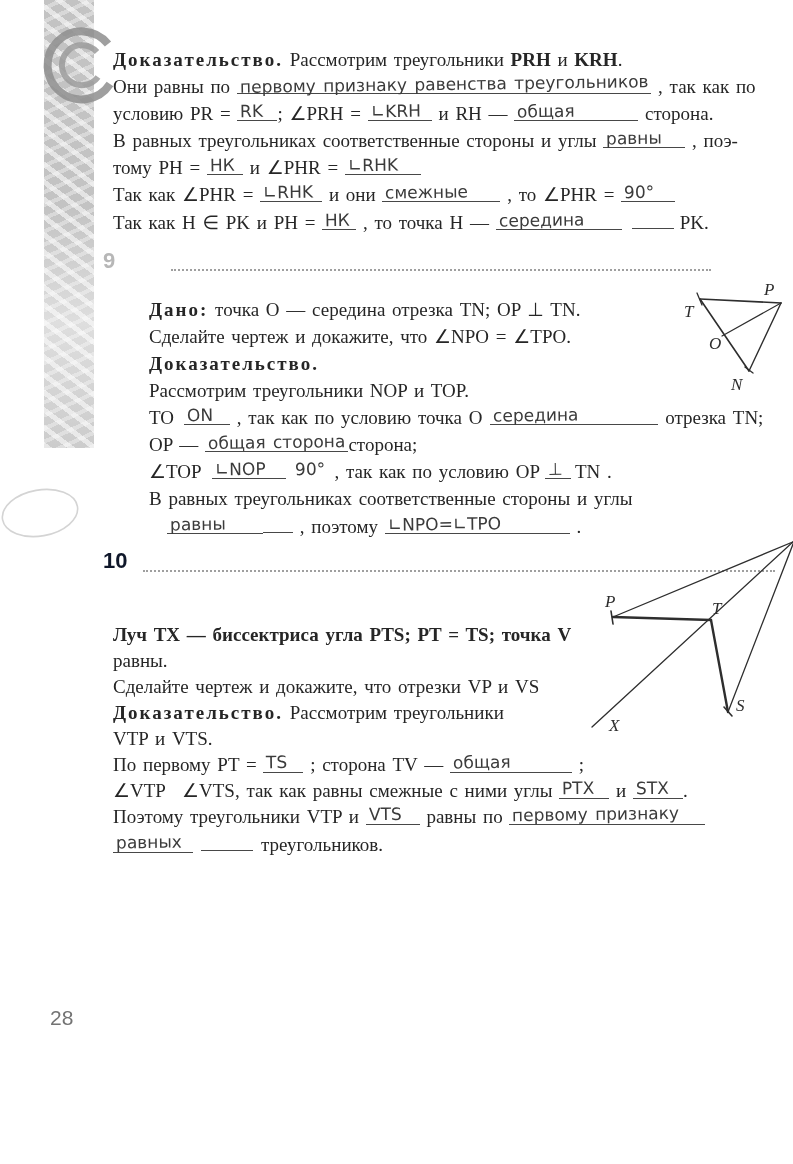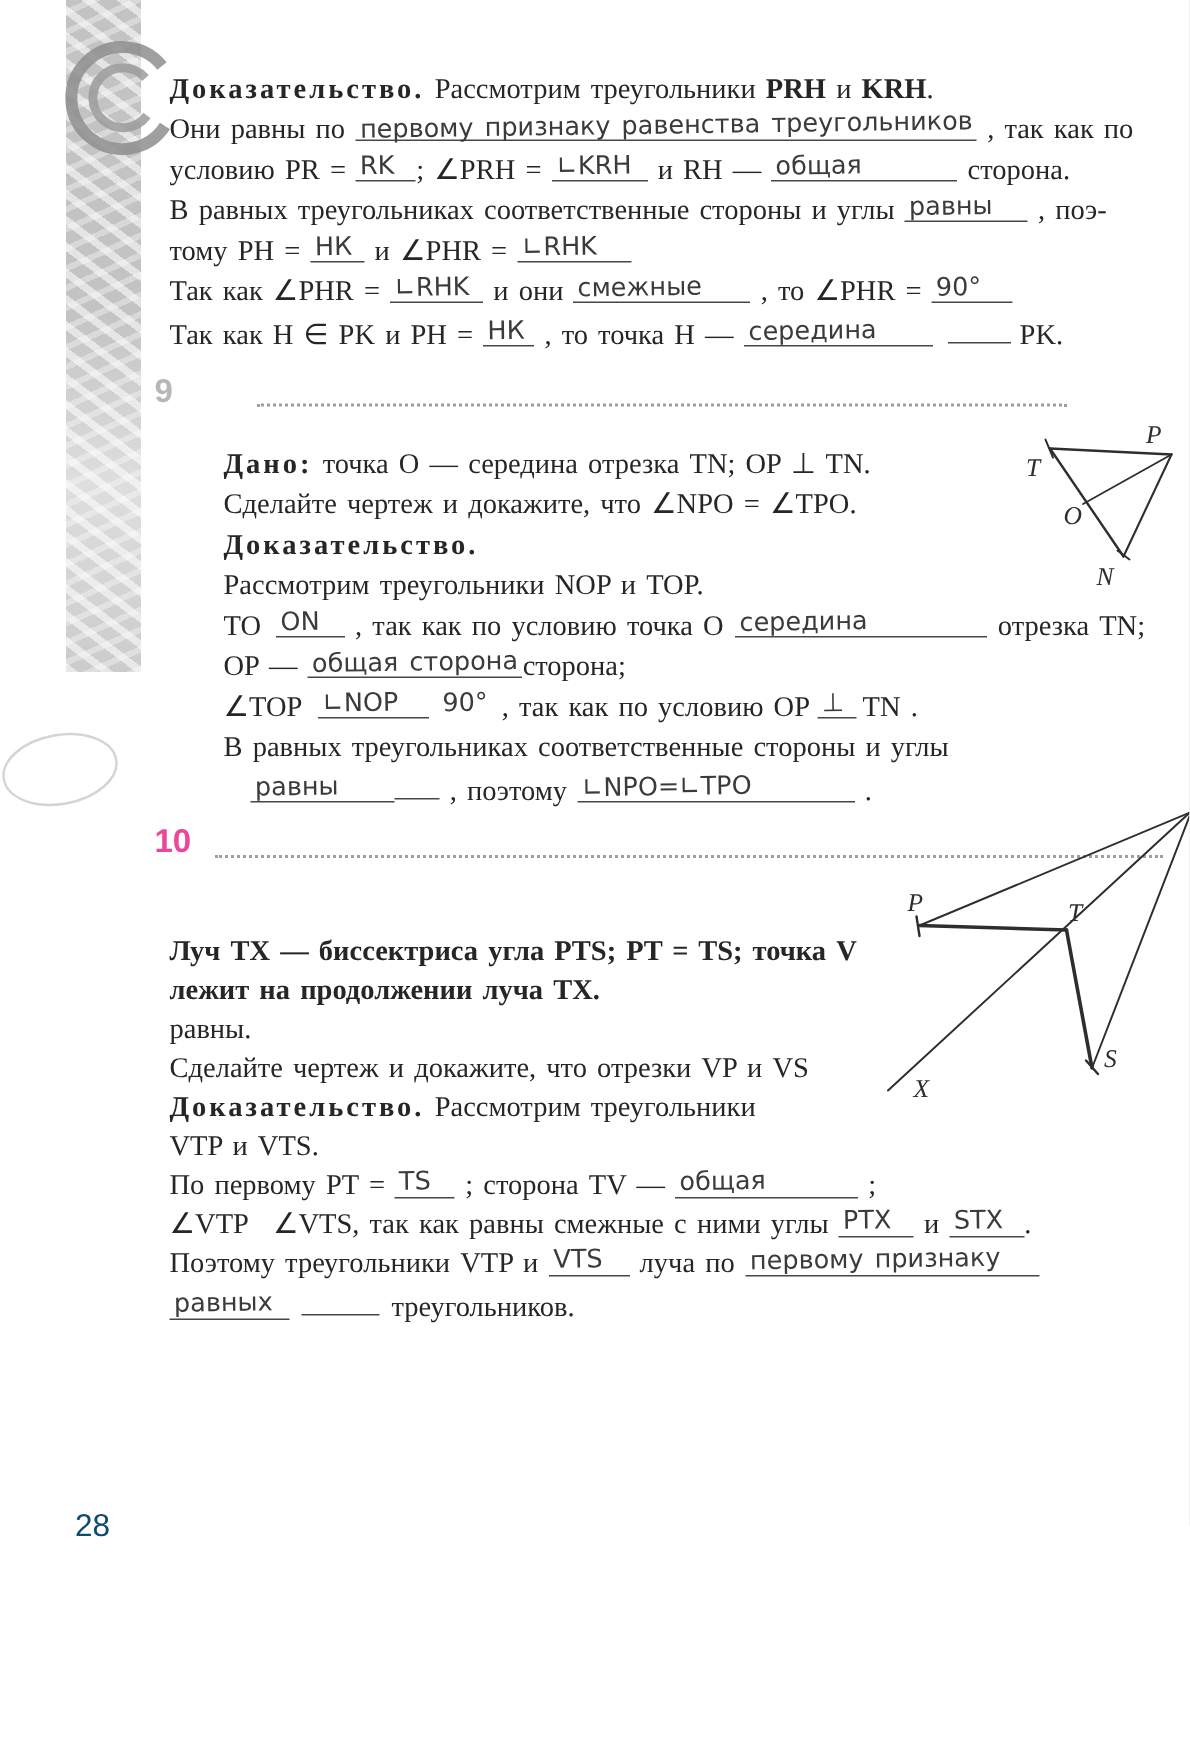--- a/index.html
+++ b/index.html
@@ -27,21 +27,21 @@
   .hw{font-family:"DejaVu Sans",sans-serif;font-size:17px;color:#3b3b3b;
       display:inline-block;position:relative;top:-3px;padding:0 3px;white-space:nowrap;
       transform:rotate(-0.8deg);line-height:18px;}
   .hw.free{border:none;top:-3px;}
   .gap{display:inline-block;}
   
   .heading{position:absolute;}
   .hnum{font-family:"Liberation Sans",sans-serif;font-weight:bold;font-size:22px;color:#a9a9a9;}
   .dots{position:absolute;border-bottom:2px dotted #9f9f9f;height:1px;}
   .pagenum{position:absolute;left:50px;top:1006px;font-family:"Liberation Sans",sans-serif;
-           font-size:21px;color:#0c4a6e;}
+           font-size:21px;color:#737373;}
   .figlabel{font-family:"Liberation Serif",serif;font-style:italic;font-size:17px;fill:#2e2e2e;}
   #figures{position:absolute;left:0;top:0;pointer-events:none;}
 </style>
 </head>
 <body>
 
 <div class="page">
 
   <div class="margin-strip"></div>
 
@@ -74,34 +74,33 @@
       <div class="line"><span class="pr b ls">Доказательство.</span></div>
       <div class="line"><span class="pr">Рассмотрим треугольники </span><span class="pr i">NOP</span><span class="pr"> и </span><span class="pr i">TOP</span><span class="pr">.</span></div>
       <div class="line"><span class="pr i">TO</span><span class="gap" style="width: 10px;"></span><span class="blank" style="min-width: 46px;"><span class="hw">ON</span></span><span class="pr"> , так как по условию точка </span><span class="pr i">O</span><span class="gap" style="width: 8px;"></span><span class="blank" style="min-width: 168px;"><span class="hw">середина</span></span><span class="pr"> отрезка </span><span class="pr i">TN;</span></div>
       <div class="line"><span class="pr i">OP</span><span class="pr"> — </span><span class="blank" style="min-width: 136px;"><span class="hw">общая сторона</span></span><span class="pr">сторона;</span></div>
       <div class="line"><span class="pr i">∠TOP</span><span class="gap" style="width: 10px;"></span><span class="blank" style="min-width: 74px;"><span class="hw">∟NOP</span></span><span class="gap" style="width: 6px;"></span><span class="hw free">90°</span><span class="pr"> , так как по условию </span><span class="pr i">OP</span><span class="gap" style="width: 5px;"></span><span class="blank" style="min-width: 26px;"><span class="hw">⊥</span></span><span class="gap" style="width: 4px;"></span><span class="pr i">TN</span><span class="pr"> .</span></div>
       <div class="line"><span class="pr">В равных треугольниках соответственные стороны и углы</span></div>
       <div class="line"><span class="gap" style="width: 18px;"></span><span class="blank" style="min-width: 96px;"><span class="hw">равны</span></span><span class="blank empty" style="width: 30px;"></span><span class="pr"> , поэтому </span><span class="blank" style="min-width: 185px;"><span class="hw">∟NPO=∟TPO</span></span><span class="pr"> .</span></div>
     </div>
 
   <div class="heading" id="hd10" style="left:103px;top:548px;">
-    <span class="hnum" style="color:#ec4899;">10</span>
+    <span class="hnum" style="color:#0f172a;">10</span>
     <span class="dots" style="left:40px;top:21px;width:632px;"></span>
   </div>
 
   <div class="textblock" id="blk-task10" style="top:594px;margin-top:28px;">
       <div class="line"><span class="pr b">Луч </span><span class="pr b i">TX</span><span class="pr b"> — биссектриса угла </span><span class="pr b i">PTS</span><span class="pr b">; </span><span class="pr b i">PT</span><span class="pr b"> = </span><span class="pr b i">TS</span><span class="pr b">; точка </span><span class="pr b i">V</span></div>
-      <div class="line"><span class="pr b">лежит на продолжении луча </span><span class="pr b i">TX</span><span class="pr b">.</span></div>
       <div class="line"><span class="pr">равны.</span></div>
       <div class="line"><span class="pr">Сделайте чертеж и докажите, что отрезки </span><span class="pr i">VP</span><span class="pr"> и </span><span class="pr i">VS</span></div>
       <div class="line"><span class="pr b ls">Доказательство.</span><span class="pr"> Рассмотрим треугольники</span></div>
       <div class="line"><span class="pr i">VTP</span><span class="pr"> и </span><span class="pr i">VTS</span><span class="pr">.</span></div>
       <div class="line"><span class="pr">По первому </span><span class="pr i">PT</span><span class="pr"> = </span><span class="blank" style="min-width: 40px;"><span class="hw">TS</span></span><span class="pr"> ; сторона </span><span class="pr i">TV</span><span class="pr"> — </span><span class="blank" style="min-width: 122px;"><span class="hw">общая</span></span><span class="pr"> ;</span></div>
       <div class="line"><span class="pr i">∠VTP</span><span class="gap" style="width: 16px;"></span><span class="pr i">∠VTS</span><span class="pr">, так как равны смежные с ними углы </span><span class="blank" style="min-width: 50px;"><span class="hw">PTX</span></span><span class="pr"> и </span><span class="blank" style="min-width: 50px;"><span class="hw">STX</span></span><span class="pr">.</span></div>
-      <div class="line"><span class="pr">Поэтому треугольники </span><span class="pr i">VTP</span><span class="pr"> и </span><span class="blank" style="min-width: 54px;"><span class="hw">VTS</span></span><span class="pr"> луча по </span><span class="blank" style="min-width: 196px;"><span class="hw">первому признаку</span></span></div>
+      <div class="line"><span class="pr">Поэтому треугольники </span><span class="pr i">VTP</span><span class="pr"> и </span><span class="blank" style="min-width: 54px;"><span class="hw">VTS</span></span><span class="pr"> равны по </span><span class="blank" style="min-width: 196px;"><span class="hw">первому признаку</span></span></div>
       <div class="line"><span class="blank" style="min-width: 80px;"><span class="hw">равных</span></span><span class="gap" style="width: 8px;"></span><span class="blank empty" style="width: 52px;"></span><span class="gap" style="width: 8px;"></span><span class="pr">треугольников.</span></div>
     </div>
 
   <svg id="figures" width="793" height="1164" viewBox="0 0 793 1164">
       <g>
         <line x1="700" y1="299" x2="781" y2="303" stroke="#2e2e2e" stroke-width="1.6" stroke-linecap="round"></line>
         <line x1="700" y1="299" x2="749" y2="371" stroke="#2e2e2e" stroke-width="1.6" stroke-linecap="round"></line>
         <line x1="781" y1="303" x2="749" y2="371" stroke="#2e2e2e" stroke-width="1.4" stroke-linecap="round"></line>
         <line x1="781" y1="303" x2="722" y2="336" stroke="#2e2e2e" stroke-width="1.2" stroke-linecap="round"></line>
         <line x1="697" y1="293" x2="702" y2="305" stroke="#2e2e2e" stroke-width="1.3" stroke-linecap="round"></line>

